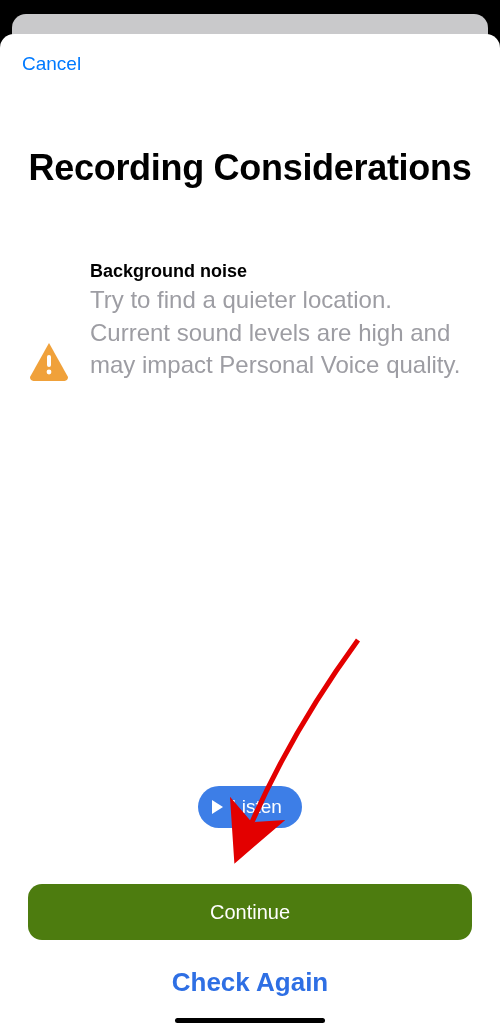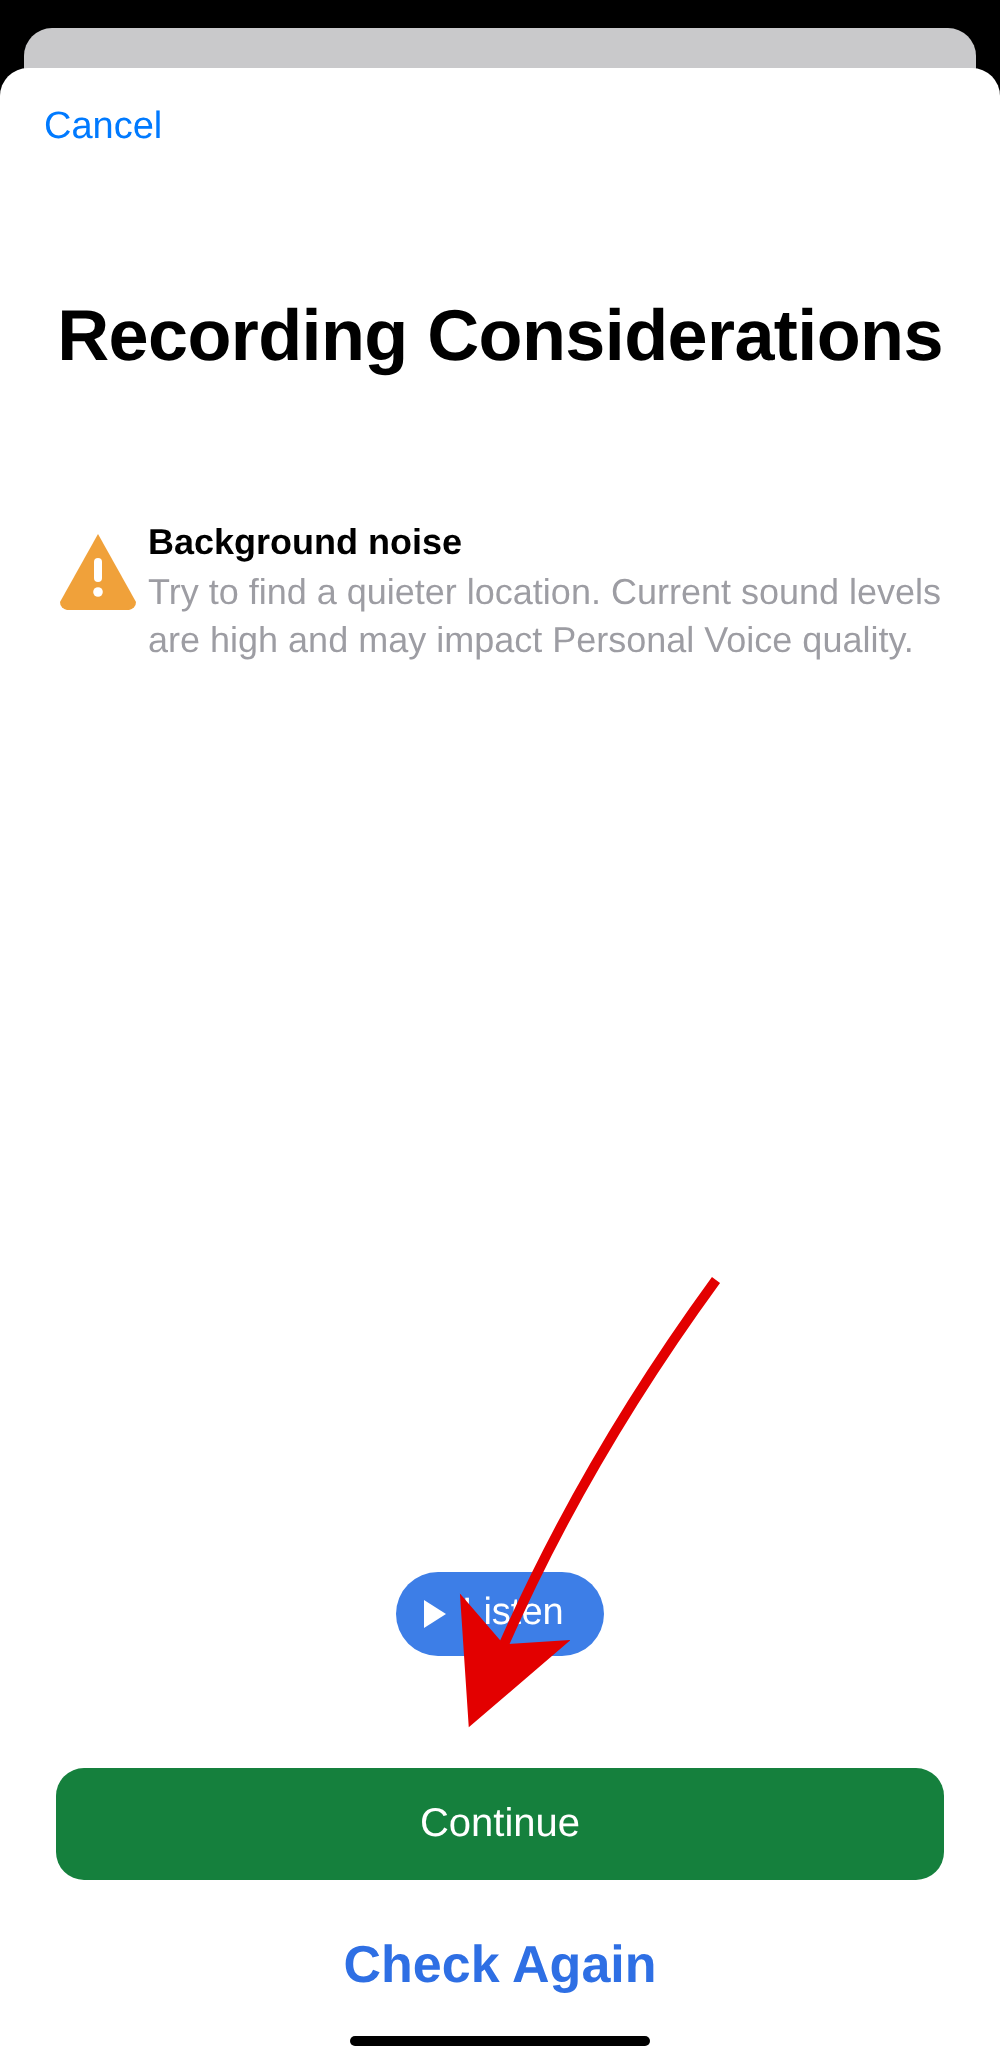--- a/index.html
+++ b/index.html
@@ -68,42 +68,42 @@
       margin-top: 52px;
       letter-spacing: -0.3px;
     }
 
     .considerations {
       margin-top: 72px;
     }
 
     .row {
       display: flex;
-      align-items: flex-start;
-      gap: 4px;
+      align-items: flex-end;
+      gap: 20px;
     }
 
     .warn-icon {
       flex: 0 0 auto;
       width: 42px;
       height: 40px;
       margin-top: 4px;
     }
 
     .row-text { flex: 1; }
 
     .row-title {
       font-size: 18px;
       font-weight: 600;
       color: #000;
       margin-bottom: 2px;
     }
 
     .row-body {
-      font-size: 18px;
+      font-size: 24px;
       line-height: 1.35;
       color: #9d9da3;
     }
 
     .spacer { flex: 1; }
 
     .listen-wrap {
       display: flex;
       justify-content: center;
       margin-bottom: 56px;
@@ -126,21 +126,21 @@
 
     .listen-btn .play {
       width: 0; height: 0;
       border-left: 11px solid #fff;
       border-top: 7px solid transparent;
       border-bottom: 7px solid transparent;
       display: inline-block;
     }
 
     .continue-btn {
-      background: #15803d;
+      background: #4d7c0f;
       border: none;
       color: #fff;
       font-size: 20px;
       font-weight: 500;
       height: 56px;
       border-radius: 14px;
       width: 100%;
       cursor: pointer;
     }
 

